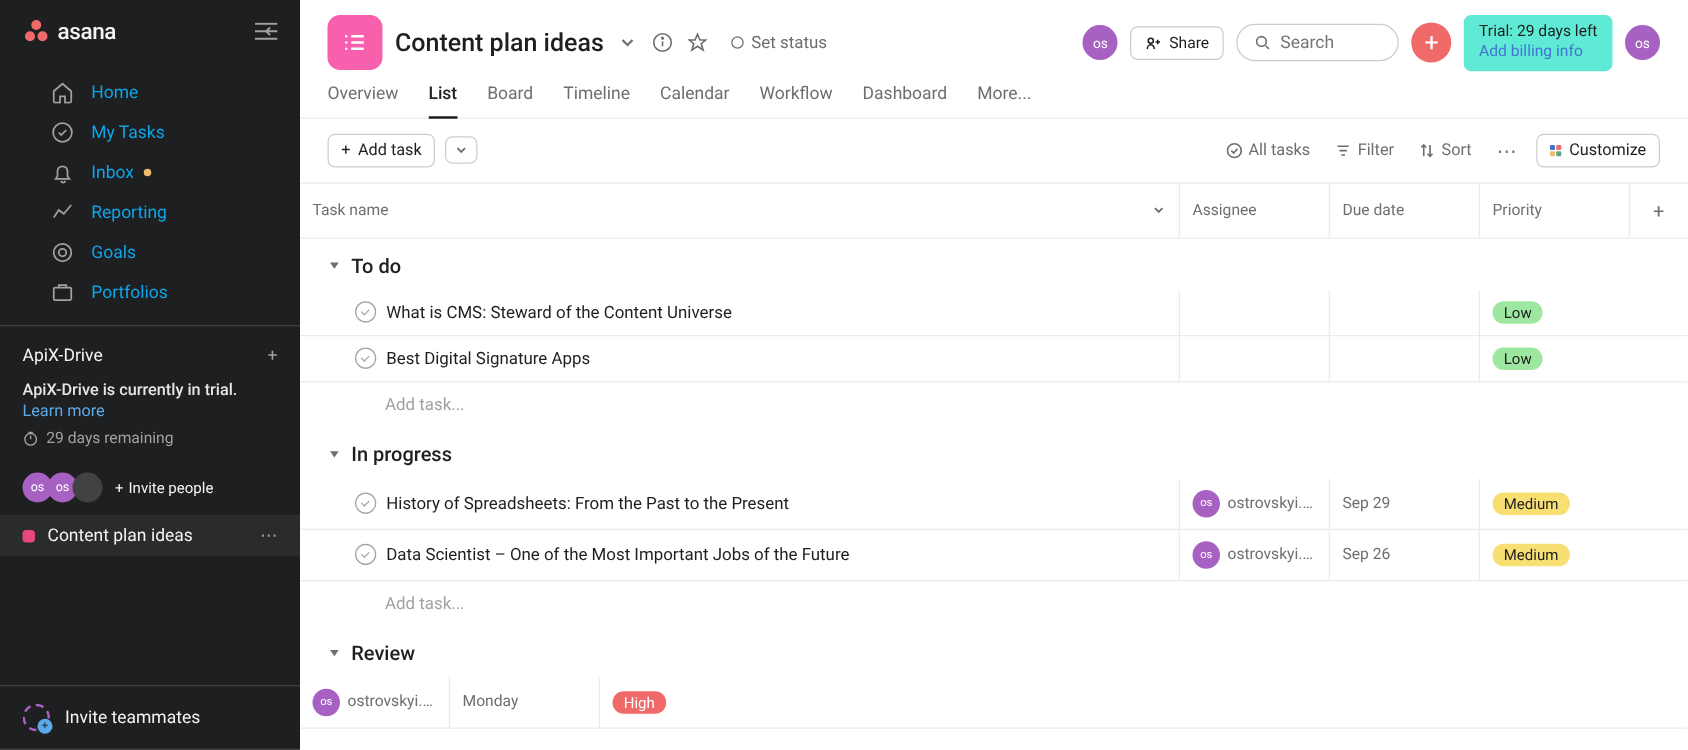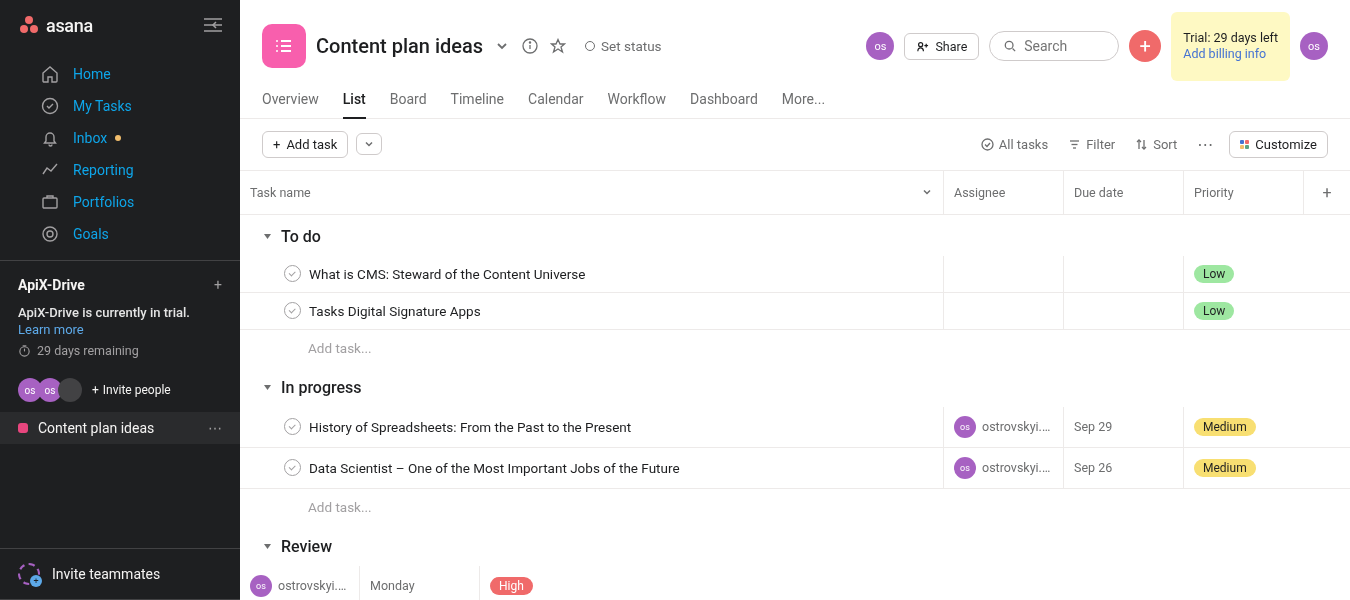--- a/index.html
+++ b/index.html
@@ -13,21 +13,21 @@
 .collapse-icon { color: #a2a0a2; cursor: pointer; }
 
 .nav-list { padding: 4px 0; }
 .nav-item { display: flex; align-items: center; gap: 14px; padding: 7px 18px; cursor: pointer; color: #0ea5e9; margin-left: 23px; }
 .nav-icon { width: 18px; height: 18px; display: flex; align-items: center; justify-content: center; color: #a2a0a2; }
 .unread-dot { width: 6px; height: 6px; background: #f1bd6c; border-radius: 50%; margin-left: -6px; }
 
 .divider { height: 1px; background: #424244; margin: 6px 0; }
 
 .workspace-header { display: flex; align-items: center; justify-content: space-between; padding: 10px 18px 6px 18px; }
-.workspace-name { font-weight: 700; text-align: center; }
+.workspace-name { font-weight: 400; text-align: center; }
 .workspace-plus { color: #a2a0a2; cursor: pointer; }
 
 .trial-block { padding: 6px 18px 10px 18px; font-size: 13px; }
 .trial-text { color: #e5e5e5; font-weight: 500; margin-bottom: 2px; }
 .trial-link { color: #5da9e8; cursor: pointer; margin-bottom: 6px; }
 .trial-remaining { display: flex; align-items: center; gap: 6px; color: #a2a0a2; font-size: 12.5px; }
 
 .members-row { display: flex; align-items: center; gap: 2px; padding: 10px 18px; }
 .avatar { width: 24px; height: 24px; border-radius: 50%; display: flex; align-items: center; justify-content: center; font-size: 10px; color: #fff; }
 .avatar.os { background: #a761c2; }
@@ -55,21 +55,21 @@
 .proj-title { font-size: 20px; font-weight: 500; color: #1e1f21; }
 .hdr-icon { color: #6d6e6f; cursor: pointer; width: 18px; height: 18px; display: flex; align-items: center; justify-content: center; }
 .set-status { display: flex; align-items: center; gap: 6px; color: #6d6e6f; font-size: 13.5px; cursor: pointer; margin-left: 8px; }
 .status-circle { width: 10px; height: 10px; border: 1.4px solid #6d6e6f; border-radius: 50%; }
 .header-spacer { flex: 1; }
 .header-avatar { width: 28px; height: 28px; border-radius: 50%; background: #a761c2; display: flex; align-items: center; justify-content: center; color: #fff; font-size: 11px; }
 .share-btn { display: flex; align-items: center; gap: 6px; border: 1px solid #cfcbcb; border-radius: 6px; padding: 5px 11px; font-size: 12.5px; color: #1e1f21; cursor: pointer; background: #fff; }
 .search-box { display: flex; align-items: center; gap: 8px; border: 1px solid #cfcbcb; border-radius: 18px; padding: 6px 14px; width: 130px; color: #6d6e6f; font-size: 14px; cursor: text; }
 .search-box input { border: none; outline: none; width: 80px; font-size: 14px; color: #1e1f21; }
 .add-round { width: 32px; height: 32px; border-radius: 50%; background: #f06a6a; display: flex; align-items: center; justify-content: center; color: #fff; cursor: pointer; font-size: 20px; }
-.trial-badge { background: #fef9c3; border-radius: 6px; padding: 18px 12px; font-size: 12.5px; color: #1e1f21; text-align: left; line-height: 1.3; }
+.trial-badge { background: #5eead4; border-radius: 6px; padding: 6px 12px; font-size: 12.5px; color: #1e1f21; text-align: left; line-height: 1.3; }
 .trial-badge .link { color: #4573d2; cursor: pointer; }
 
 .tabs { display: flex; gap: 24px; padding: 10px 22px 0 22px; border-bottom: 1px solid #edeae9; font-size: 14px; }
 .tab { padding: 0 0 10px 0; color: #6d6e6f; cursor: pointer; }
 .tab.active { color: #1e1f21; font-weight: 500; border-bottom: 2px solid #1e1f21; margin-bottom: -1px; }
 
 .toolbar { display: flex; align-items: center; gap: 8px; padding: 12px 22px; border-bottom: 1px solid #edeae9; }
 .add-task-btn { display: flex; align-items: center; gap: 6px; border: 1px solid #cfcbcb; border-radius: 6px; padding: 5px 10px; font-size: 13px; color: #1e1f21; cursor: pointer; background: #fff; }
 .add-task-caret { border: 1px solid #cfcbcb; border-radius: 6px; padding: 5px 7px; cursor: pointer; background: #fff; display: flex; align-items: center; }
 .toolbar-spacer { flex: 1; }
@@ -166,34 +166,34 @@
       <span class="nav-icon">
           <svg width="18" height="18" viewBox="0 0 18 18" fill="none" stroke="currentColor" stroke-width="1.4">
             <polyline points="2,13 6,7 10,10 16,3"></polyline>
           </svg>
         </span>
       <span>Reporting</span>
     </div>
     <div class="nav-item">
       <span class="nav-icon">
           <svg width="18" height="18" viewBox="0 0 18 18" fill="none" stroke="currentColor" stroke-width="1.4">
+            <circle cx="9" cy="9" r="7"></circle>
+            <circle cx="9" cy="9" r="3"></circle>
+          </svg>
+        </span>
+      <span>Goals</span>
+    </div>
+    <div class="nav-item">
+      <span class="nav-icon">
+          <svg width="18" height="18" viewBox="0 0 18 18" fill="none" stroke="currentColor" stroke-width="1.4">
             <rect x="2" y="5" width="14" height="10" rx="1"></rect>
             <path d="M6 5V3h6v2"></path>
           </svg>
         </span>
       <span>Portfolios</span>
-    </div>
-    <div class="nav-item">
-      <span class="nav-icon">
-          <svg width="18" height="18" viewBox="0 0 18 18" fill="none" stroke="currentColor" stroke-width="1.4">
-            <circle cx="9" cy="9" r="7"></circle>
-            <circle cx="9" cy="9" r="3"></circle>
-          </svg>
-        </span>
-      <span>Goals</span>
     </div>
   </div>
 
   <div class="divider"></div>
 
   <div class="workspace-header">
     <span class="workspace-name">ApiX-Drive</span>
     <span class="workspace-plus">+</span>
   </div>
 
@@ -387,21 +387,21 @@
         </div>
       <div class="task-cell assignee"></div>
       <div class="task-cell duedate"></div>
       <div class="task-cell priority">
           <span class="pill low">Low</span>
         </div>
     </div>
     <div class="task-row">
       <div class="task-name-cell">
           <span class="check-circle"></span>
-          <span>Tasks Digital Signature Apps</span>
+          <span>Best Digital Signature Apps</span>
         </div>
       <div class="task-cell assignee"></div>
       <div class="task-cell duedate"></div>
       <div class="task-cell priority">
           <span class="pill low">Low</span>
         </div>
     </div>
     <div class="add-task-ghost">Add task...</div>
 
     <div class="section-header">

